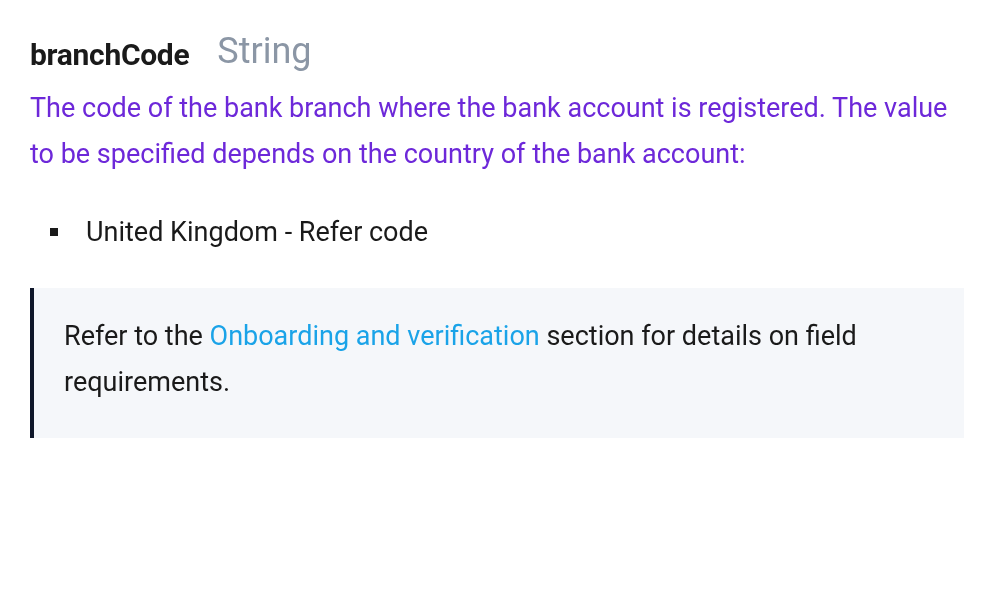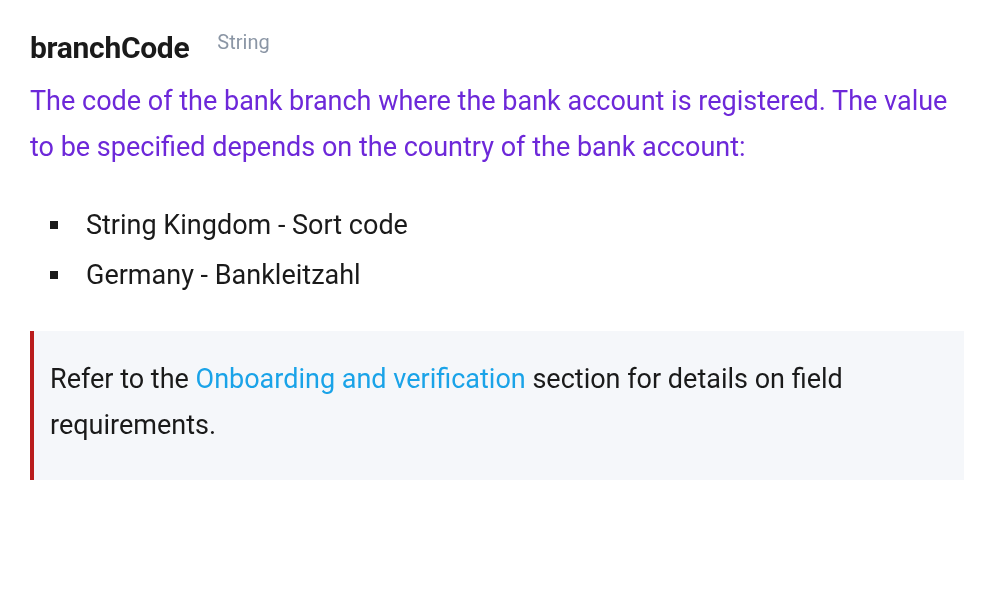--- a/index.html
+++ b/index.html
@@ -9,32 +9,32 @@
     }
     body {
       font-family: -apple-system, BlinkMacSystemFont, "Segoe UI", Roboto, Helvetica, Arial, sans-serif;
       background: #ffffff;
       padding: 30px;
       width: 994px;
       color: #1a1a1a;
     }
     .field-header {
       display: flex;
-      align-items: flex-start;
+      align-items: flex-end;
       gap: 28px;
       margin-bottom: 14px;
     }
     .field-name {
       font-size: 30px;
       font-weight: 700;
       color: #1a1a1a;
       letter-spacing: -0.3px;
     }
     .field-type {
-      font-size: 20px;
+      font-size: 36px;
       font-weight: 400;
       color: #8b96a5;
     }
     .field-description {
       font-size: 27px;
       line-height: 1.7;
       color: #6d28d9;
       font-weight: 400;
       margin-bottom: 30px;
     }
@@ -54,22 +54,22 @@
       content: "";
       position: absolute;
       left: 0;
       top: 20px;
       width: 8px;
       height: 8px;
       background: #1a1a1a;
     }
     .note-box {
       background: #f5f7fa;
-      border-left: 4px solid #b91c1c;
-      padding: 26px 30px 32px 16px;
+      border-left: 4px solid #0f172a;
+      padding: 26px 30px 32px 30px;
       font-size: 27px;
       line-height: 1.7;
       color: #1a1a1a;
     }
     .note-box .link {
       color: #1aa3e8;
       text-decoration: none;
       cursor: pointer;
     }
   </style>
@@ -77,19 +77,18 @@
 <body>
 
 <div class="field-header">
   <span class="field-name">branchCode</span>
   <span class="field-type">String</span>
 </div>
 
 <p class="field-description">The code of the bank branch where the bank account is registered. The value to be specified depends on the country of the bank account:</p>
 
 <ul class="bullet-list">
-  <li>String Kingdom - Sort code</li>
-  <li>Germany - Bankleitzahl</li>
+  <li>United Kingdom - Refer code</li>
 </ul>
 
 <div class="note-box">
   <span>Refer to the </span><a class="link">Onboarding and verification</a><span> section for details on field requirements.</span>
 </div>
 
 </body></html>

